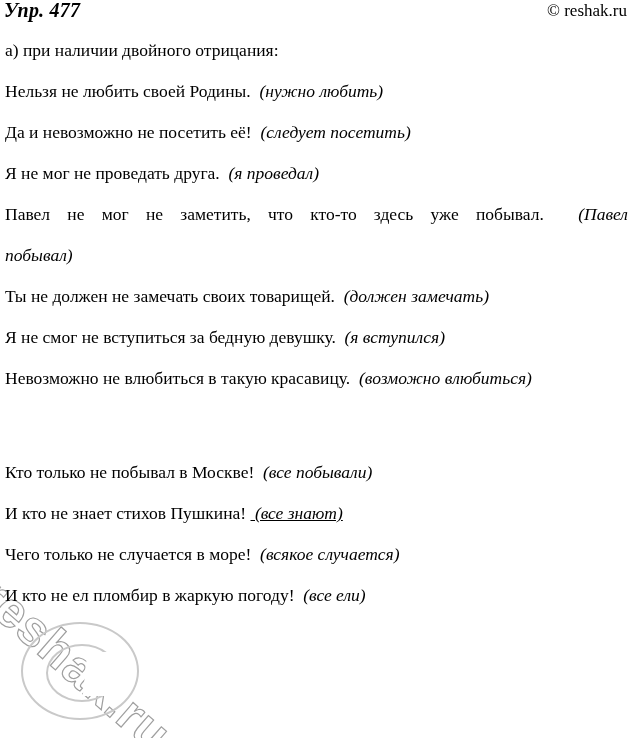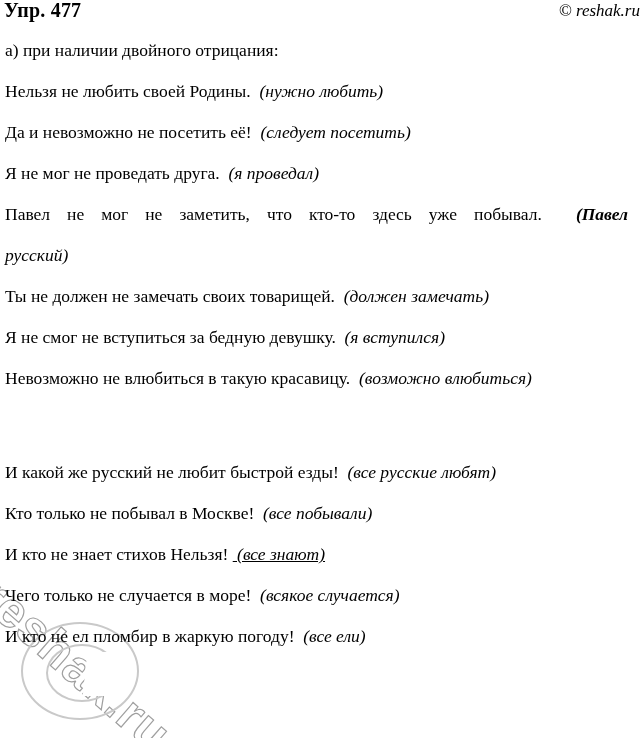--- a/index.html
+++ b/index.html
@@ -88,30 +88,30 @@
     width: 644px;
     height: 28px;
     z-index: 5;
   }
   .ex-title {
     position: absolute;
     left: 4px;
     top: -1px;
     font-size: 20px;
     font-weight: bold;
+    font-style: italic;
     letter-spacing: .2px;
     white-space: nowrap;
   }
   .copyright {
     position: absolute;
-    right: 4px;
+    right: 17px;
     top: 1px;
     font-size: 17px;
     white-space: nowrap;
-    font-style: italic;
   }
 
   
   .content {
     position: absolute;
     left: 0;
     top: 30px;
     width: 644px;
     z-index: 4;
   }
@@ -169,25 +169,25 @@
       <span class="gloss" style="white-space: pre; margin-top: 28px;"> (следует посетить)</span>
     </div>
 
     <div class="line">
       <span>Я не мог не проведать друга.</span>
       <span class="gloss" style="white-space: pre;"> (я проведал)</span>
     </div>
 
     <div class="line justified">
       <span>Павел не мог не заметить, что кто-то здесь уже побывал.</span>
-      <span class="gloss" style="white-space: pre; font-weight: bold;"> (Павел</span>
-    </div>
-
-    <div class="line">
-      <span class="gloss">русский)</span>
+      <span class="gloss" style="white-space: pre;"> (Павел</span>
+    </div>
+
+    <div class="line">
+      <span class="gloss">побывал)</span>
     </div>
 
     <div class="line">
       <span>Ты не должен не замечать своих товарищей.</span>
       <span class="gloss" style="white-space: pre;"> (должен замечать)</span>
     </div>
 
     <div class="line">
       <span>Я не смог не вступиться за бедную девушку.</span>
       <span class="gloss" style="white-space: pre;"> (я вступился)</span>
@@ -195,32 +195,28 @@
 
     <div class="line">
       <span>Невозможно не влюбиться в такую красавицу.</span>
       <span class="gloss" style="white-space: pre;"> (возможно влюбиться)</span>
     </div>
 
     <div class="spacer"></div>
     <div class="spacer-small"></div>
 
 
-    <div class="line">
-      <span>И какой же русский не любит быстрой езды!</span>
-      <span class="gloss" style="white-space: pre;"> (все русские любят)</span>
-    </div>
 
     <div class="line">
       <span>Кто только не побывал в Москве!</span>
       <span class="gloss" style="white-space: pre;"> (все побывали)</span>
     </div>
 
     <div class="line">
-      <span>И кто не знает стихов Нельзя!</span>
+      <span>И кто не знает стихов Пушкина!</span>
       <span class="gloss" style="white-space: pre; text-decoration: underline;"> (все знают)</span>
     </div>
 
     <div class="line">
       <span>Чего только не случается в море!</span>
       <span class="gloss" style="white-space: pre;"> (всякое случается)</span>
     </div>
 
     <div class="line">
       <span>И кто не ел пломбир в жаркую погоду!</span>

